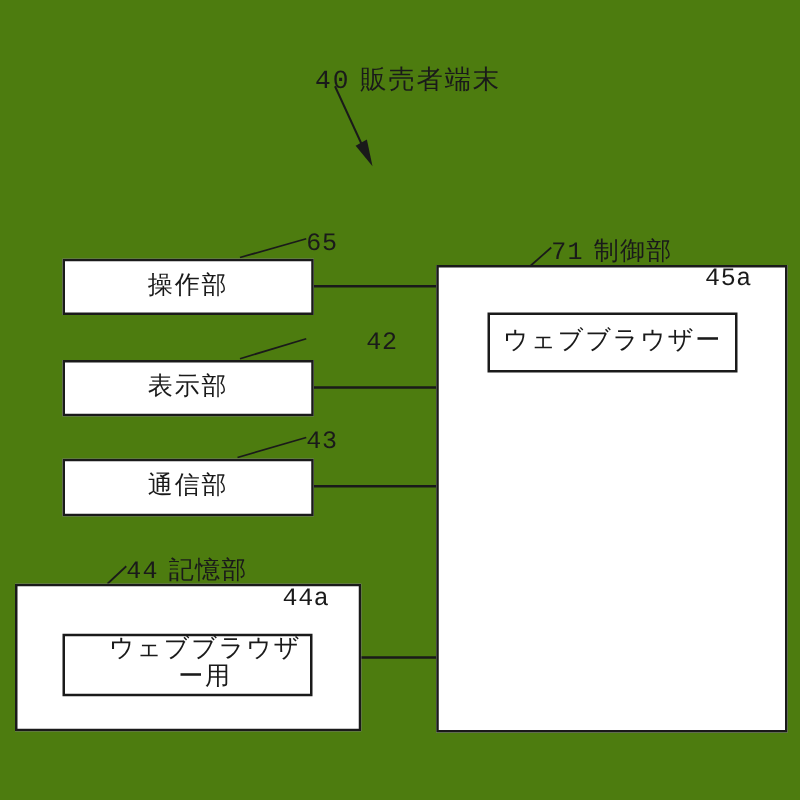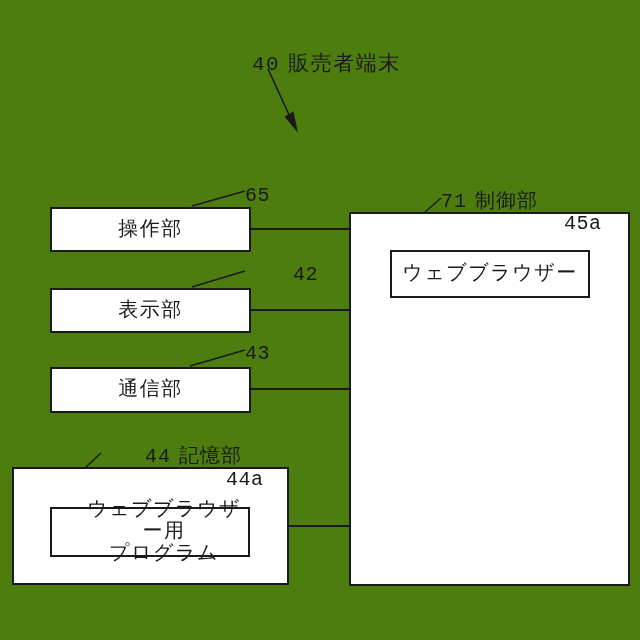--- a/index.html
+++ b/index.html
@@ -92,36 +92,36 @@
     <span class="block-label">通信部</span>
   </div>
 
   <div class="block" style="left:50px; top:288px; width:201px; height:45px;">
     <span class="block-label">表示部</span>
   </div>
 
   <div class="block" style="left:12px; top:467px; width:277px; height:118px;"></div>
 
   <div class="block multiline" style="left:50px; top:507px; width:200px; height:50px;padding-left:28px;">
-    <span class="block-label" style="font-size:20px; line-height:22px;"><span>ウェブブラウザー用</span><br><span>プログラム</span></span>
+    <span class="block-label" style="font-size:20px; line-height:22px;"><span>ウェブブラウザー用</span><br></span>
   </div>
 
   <div class="block" style="left:349px; top:212px; width:281px; height:374px; justify-content:flex-start; align-items:flex-start;"></div>
 
   <div class="block" style="left:390px; top:250px; width:200px; height:48px;">
     <span class="block-label">ウェブブラウザー</span>
   </div>
 
   <div class="txt ref-num" style="left:245px; top:184px;">65</div>
 
   <div class="txt ref-num" style="left:245px; top:263px;margin-left:48px;">42</div>
 
   <div class="txt ref-num" style="left:245px; top:342px;text-align:center;">43</div>
 
-  <div class="txt named-label" style="left:101px; top:442px;margin-left:44px;">
+  <div class="txt named-label" style="left:101px; top:442px;">
     <span>44</span><span class="sp"></span><span>記憶部</span>
   </div>
 
   <div class="txt ref-num" style="left:226px; top:468px;">44a</div>
 
   <div class="txt named-label" style="left:441px; top:187px;">
     <span>71</span><span class="sp"></span><span>制御部</span>
   </div>
 
   <div class="txt ref-num" style="left:564px; top:212px;">45a</div>

